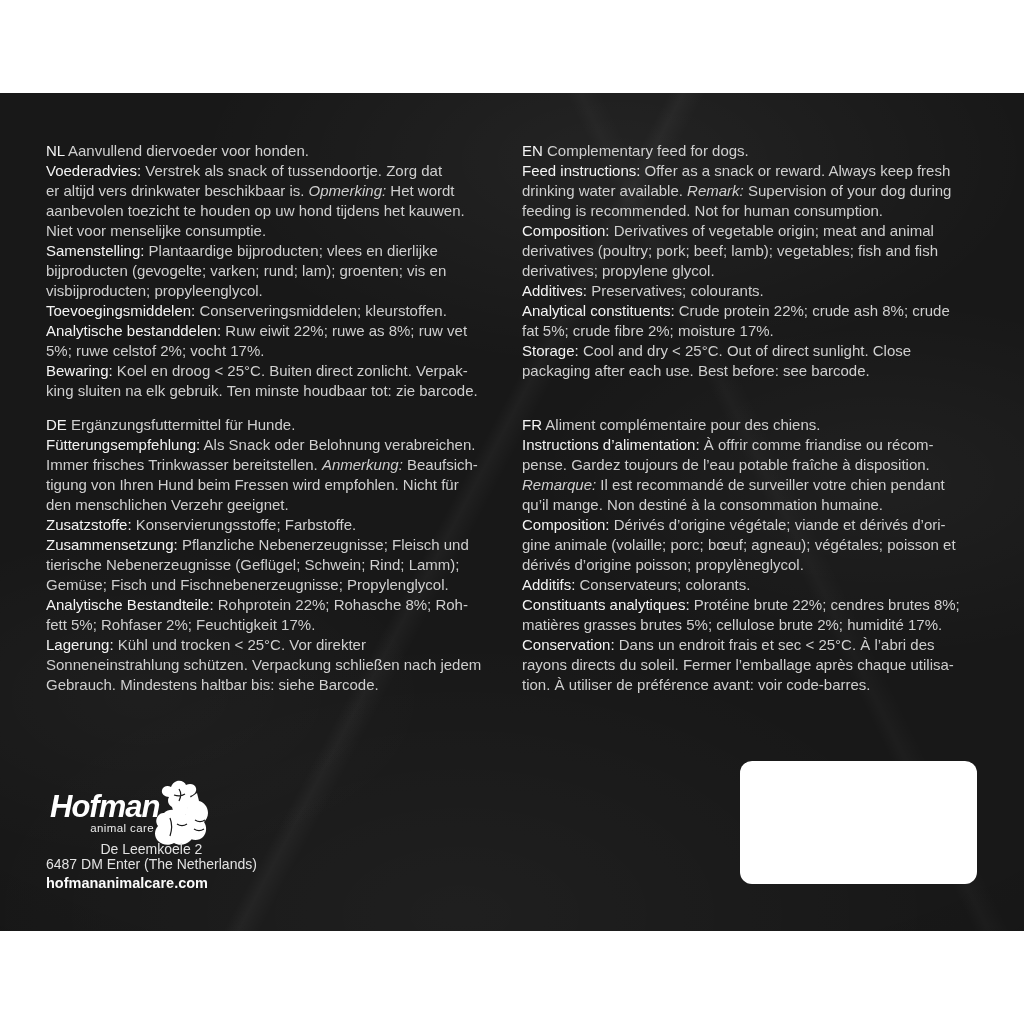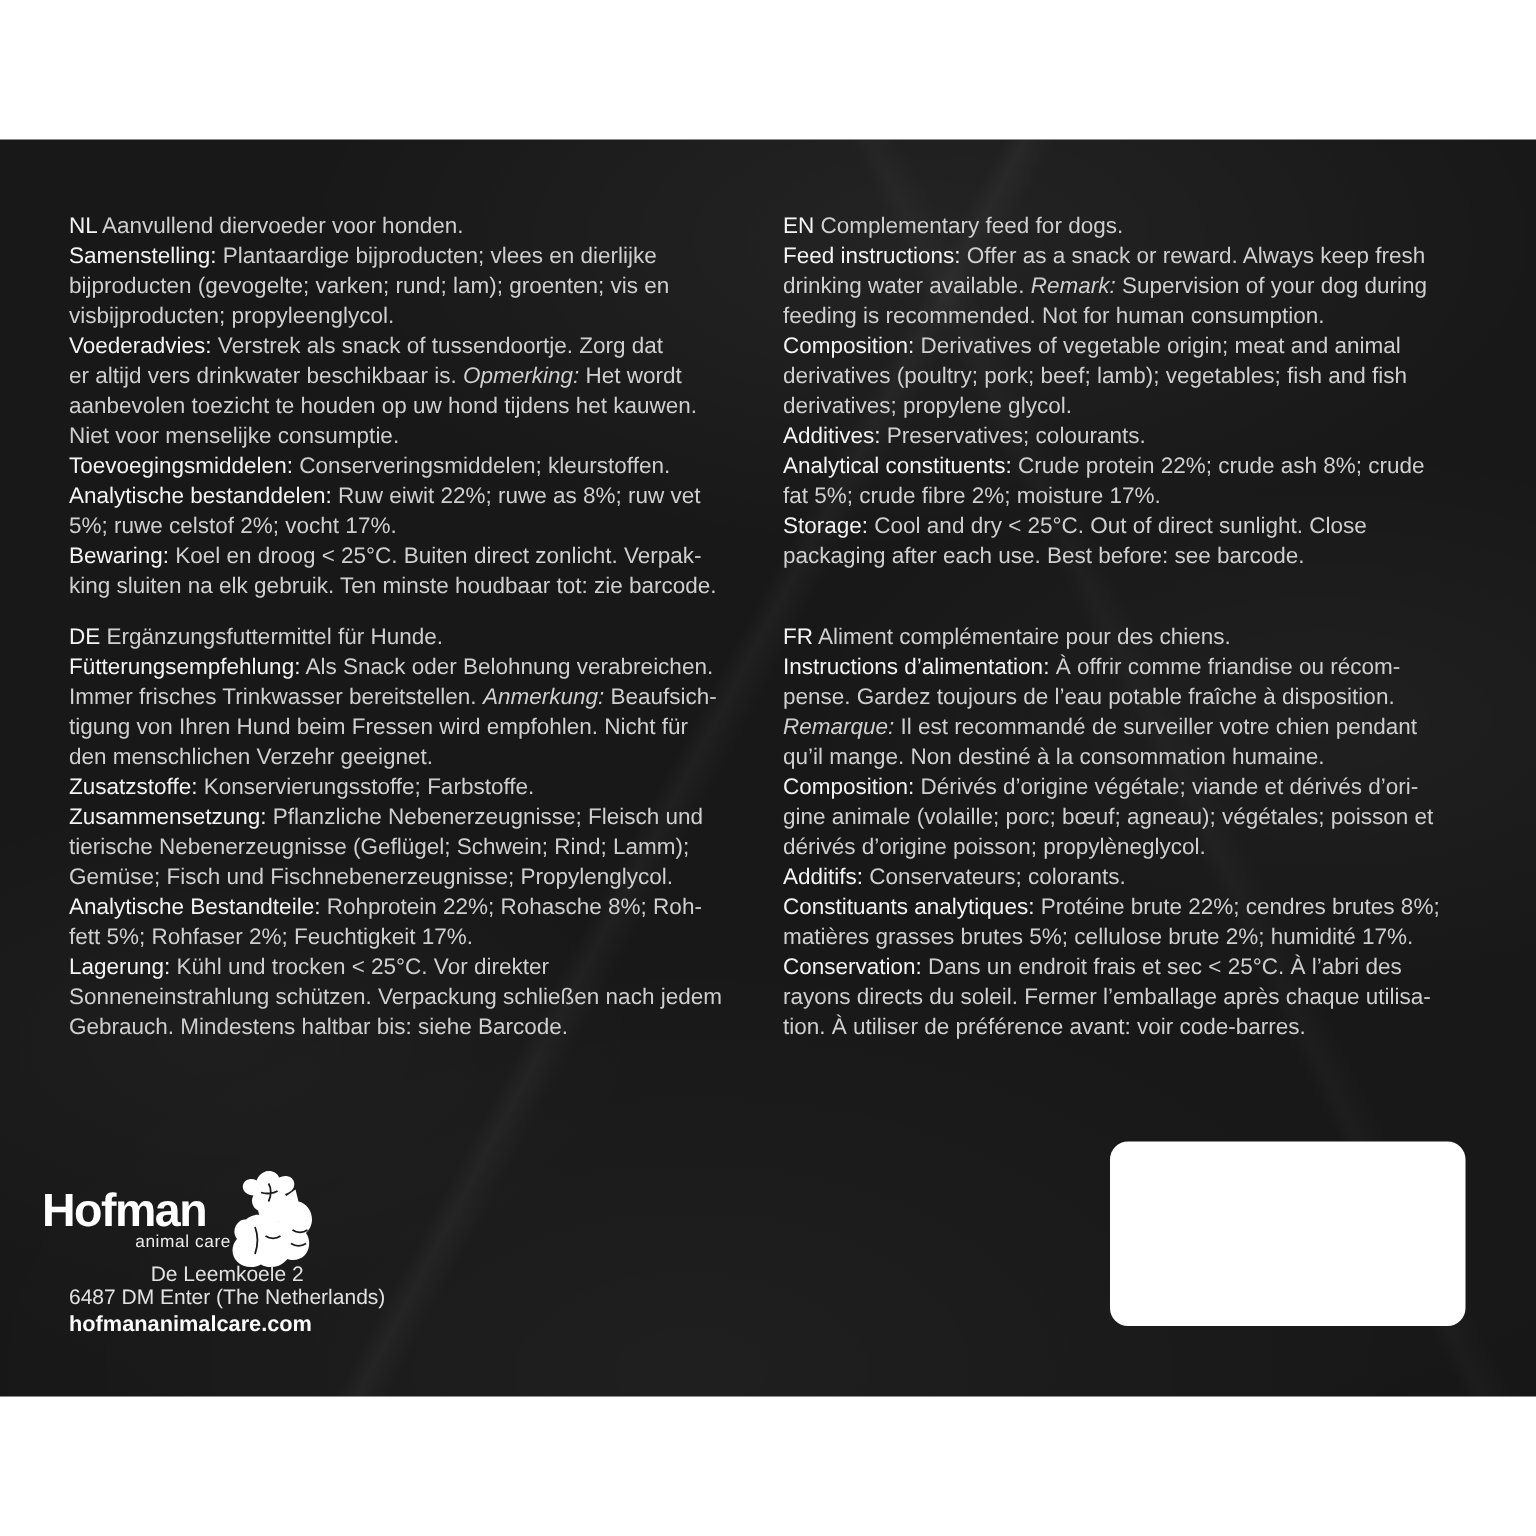--- a/index.html
+++ b/index.html
@@ -33,23 +33,23 @@
   }
   .text-block .para { margin: 0; white-space: pre; }
   .text-block .b { font-weight: 400; color: #f4f4f4; }
   .text-block .i { font-style: italic; }
   #section-nl { left: 46px; top: 48px; }
   #section-en { left: 522px; top: 48px; }
   #section-de { left: 46px; top: 322px; }
   #section-fr { left: 522px; top: 322px; }
 
   .wordmark {
-    position: absolute; left: 28px; top: 696px;
+    position: absolute; left: 50px; top: 696px;
     width: 110px;
-    font-size: 31px; font-weight: 700; 
+    font-size: 31px; font-weight: 700; font-style: italic;
     letter-spacing: -1px; color: #ffffff;
     white-space: nowrap;
   }
   .tagline {
     position: absolute; left: 46px; top: 729px;
     width: 108px; text-align: right;
     font-size: 11.5px; color: #ececec; letter-spacing: 0.4px;
     white-space: nowrap;
   }
   .animal-logo {
@@ -72,27 +72,27 @@
     border-radius: 12px;
   }
 </style>
 </head>
 <body>
 
 <div class="label-panel">
 
   <div id="section-nl" class="text-block">
       <p class="para"><span class="b">NL</span><span class="r"> Aanvullend diervoeder voor honden.</span></p>
-      <p class="para"><span class="b">Samenstelling:</span><span class="r"> Plantaardige bijproducten; vlees en dierlijke
-bijproducten (gevogelte; varken; rund; lam); groenten; vis en
-visbijproducten; propyleenglycol.</span></p>
       <p class="para"><span class="b">Voederadvies:</span><span class="r"> Verstrek als snack of tussendoortje. Zorg dat
 er altijd vers drinkwater beschikbaar is. </span><span class="i">Opmerking:</span><span class="r"> Het wordt
 aanbevolen toezicht te houden op uw hond tijdens het kauwen.
 Niet voor menselijke consumptie.</span></p>
+      <p class="para"><span class="b">Samenstelling:</span><span class="r"> Plantaardige bijproducten; vlees en dierlijke
+bijproducten (gevogelte; varken; rund; lam); groenten; vis en
+visbijproducten; propyleenglycol.</span></p>
       <p class="para"><span class="b">Toevoegingsmiddelen:</span><span class="r"> Conserveringsmiddelen; kleurstoffen.</span></p>
       <p class="para"><span class="b">Analytische bestanddelen:</span><span class="r"> Ruw eiwit 22%; ruwe as 8%; ruw vet
 5%; ruwe celstof 2%; vocht 17%.</span></p>
       <p class="para"><span class="b">Bewaring:</span><span class="r"> Koel en droog &lt; 25°C. Buiten direct zonlicht. Verpak-
 king sluiten na elk gebruik. Ten minste houdbaar tot: zie barcode.</span></p>
     </div>
   <div id="section-en" class="text-block">
       <p class="para"><span class="b">EN</span><span class="r"> Complementary feed for dogs.</span></p>
       <p class="para"><span class="b">Feed instructions:</span><span class="r"> Offer as a snack or reward. Always keep fresh
 drinking water available. </span><span class="i">Remark:</span><span class="r"> Supervision of your dog during

